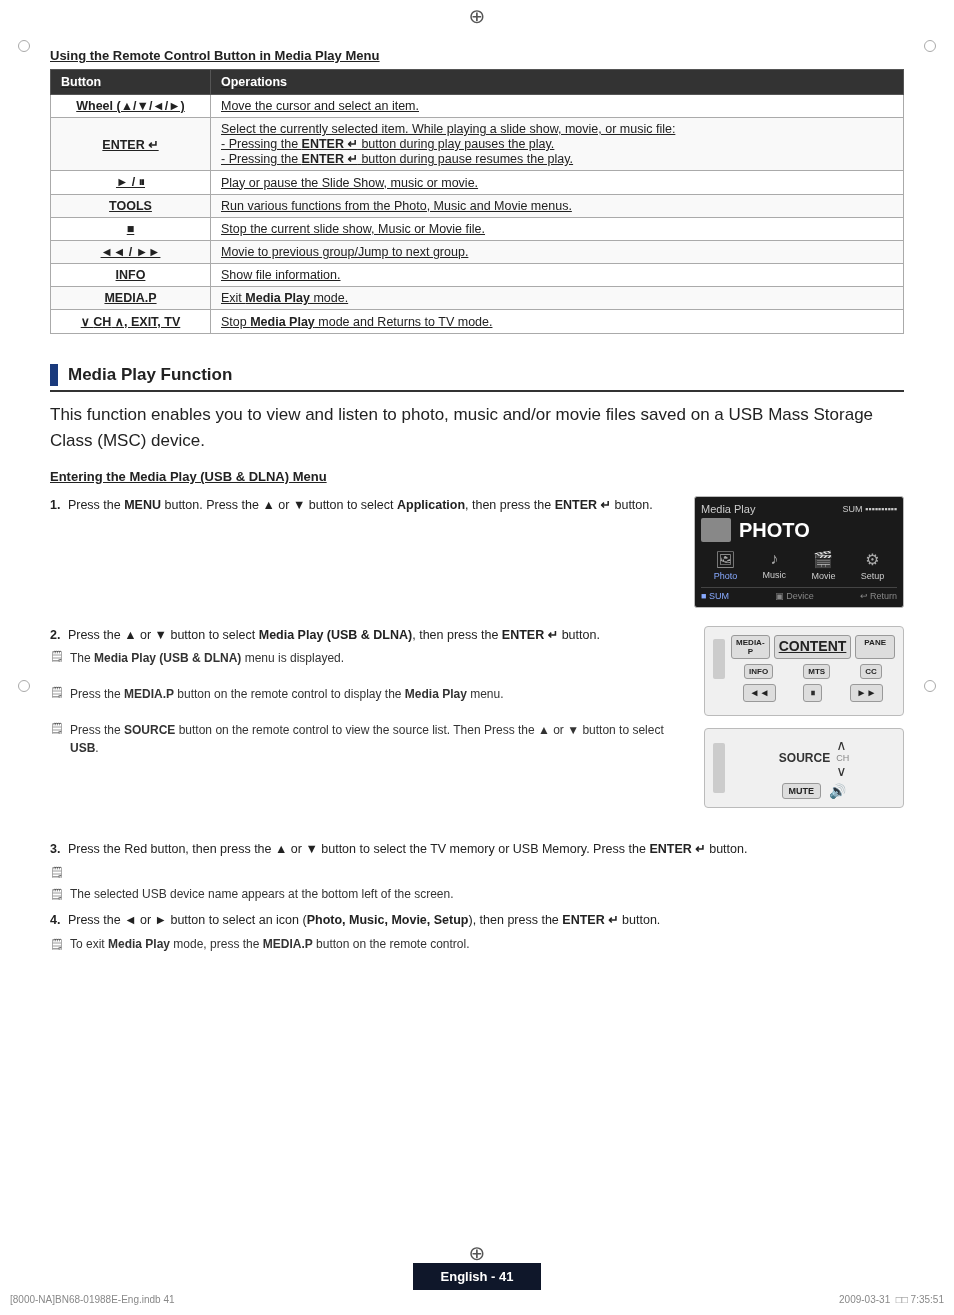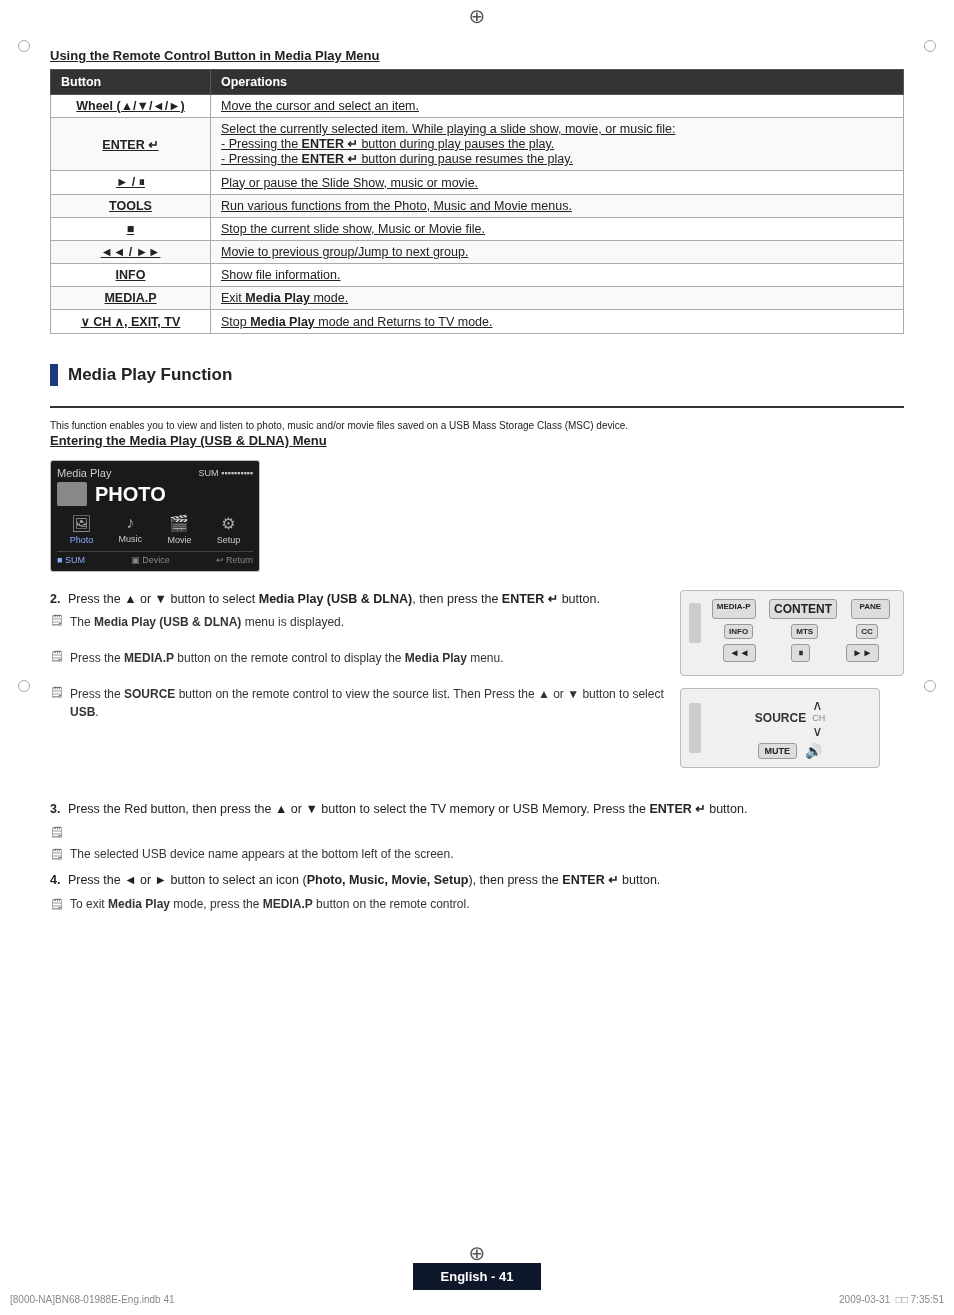--- a/index.html
+++ b/index.html
@@ -64,38 +64,39 @@
       white-space: nowrap;
       width: 160px;
     }
 
     
     .media-play-header {
       display: flex;
       align-items: center;
       margin: 20px 0 10px 0;
       border-bottom: 2px solid #333;
-      padding-bottom: 20px;
+      padding-bottom: 4px;
     }
 
     .blue-bar {
       width: 8px;
       height: 22px;
       background: #1a3a7c;
       margin-right: 10px;
       flex-shrink: 0;
     }
 
     .section-heading {
       font-size: 17px;
       font-weight: bold;
     }
 
     .intro-text {
-      font-size: 10px;
+      font-size: 17px;
+      margin-bottom: 16px;
       line-height: 1.5;
     }
 
     .sub-heading {
       font-size: 13px;
       font-weight: bold;
       text-decoration: underline;
       margin-bottom: 12px;
     }
 
@@ -177,21 +178,21 @@
     .tv-bottom-bar {
       display: flex;
       justify-content: space-between;
       color: #888;
       font-size: 9px;
       border-top: 1px solid #444;
       padding-top: 3px;
     }
 
     .remote-screenshot {
-      width: 224px;
+      width: 200px;
       flex-shrink: 0;
       border: 1px solid #bbb;
       background: #f0f0f0;
       border-radius: 4px;
       padding: 8px;
     }
 
     .remote-buttons-top {
       display: flex;
       justify-content: space-around;
@@ -381,20 +382,26 @@
       <span class="section-heading">Media Play Function</span>
     </div>
 
     <p class="intro-text">This function enables you to view and listen to photo, music and/or movie files saved on a USB Mass Storage Class (MSC) device.</p>
 
     <div class="sub-heading">Entering the Media Play (USB &amp; DLNA) Menu</div>
 
     <div class="steps-area">
 
       <div class="step-row">
+        <div class="step-text-col">
+          <div class="step-text">
+            <span class="step-number">1.</span>
+            Press the <span class="inline-bold">MENU</span> button. Press the ▲ or ▼ button to select <span class="inline-bold">Application</span>, then press the <span class="inline-bold">ENTER ↵</span> button.
+          </div>
+        </div>
 
         <div class="tv-screenshot">
           <div style="display:flex; justify-content:space-between; align-items:center; margin-bottom:3px;">
             <span style="color:#ccc; font-size:11px;">Media Play</span>
             <span style="color:#ccc; font-size:9px;padding-left:36px;">SUM ▪▪▪▪▪▪▪▪▪▪</span>
           </div>
           <div style="display:flex; align-items:center; margin-bottom:8px;">
             <div style="width:30px;height:24px;background:#888;border-radius:2px;margin-right:8px;"></div>
             <span style="color:#fff;font-size:20px;font-weight:bold;">PHOTO</span>
           </div>
@@ -445,21 +452,21 @@
         </div>
 
         <div style="display:flex; flex-direction:column; gap:12px; flex-shrink:0;">
 
           <div class="remote-screenshot">
             <div style="display:flex; align-items:flex-start; gap:6px;">
               <div style="width:12px;height:40px;background:#ccc;border-radius:2px;flex-shrink:0;margin-top:4px;"></div>
               <div style="flex:1;">
                 <div class="remote-buttons-top" style="gap:4px;">
                   <div class="remote-btn" style="font-size:8px;padding:2px 4px;">MEDIA-P</div>
-                  <div class="remote-btn" style="font-size:12px;padding:2px 4px;">CONTENT</div>
+                  <div class="remote-btn" style="font-size:14px;padding:2px 4px;text-decoration:underline;">CONTENT</div>
                   <div class="remote-btn" style="font-size:8px;padding:2px 8px;">PANE</div>
                 </div>
                 <div class="remote-buttons-top" style="margin-top:4px;gap:4px;">
                   <div class="remote-btn" style="font-size:8px;padding:2px 4px;">INFO</div>
                   <div class="remote-btn" style="font-size:8px;padding:2px 4px;">MTS</div>
                   <div class="remote-btn" style="font-size:8px;padding:2px 4px;">CC</div>
                 </div>
                 <div class="remote-buttons-top" style="margin-top:4px;gap:4px;">
                   <div class="remote-btn" style="font-size:10px;padding:2px 6px;">◄◄</div>
                   <div class="remote-btn" style="font-size:10px;padding:2px 6px;">⏸</div>

